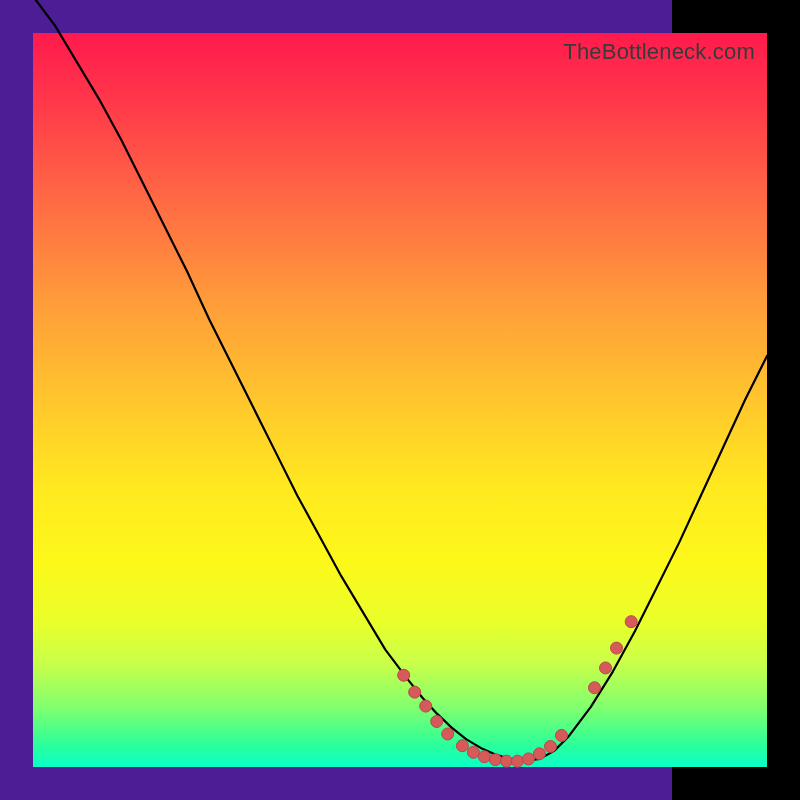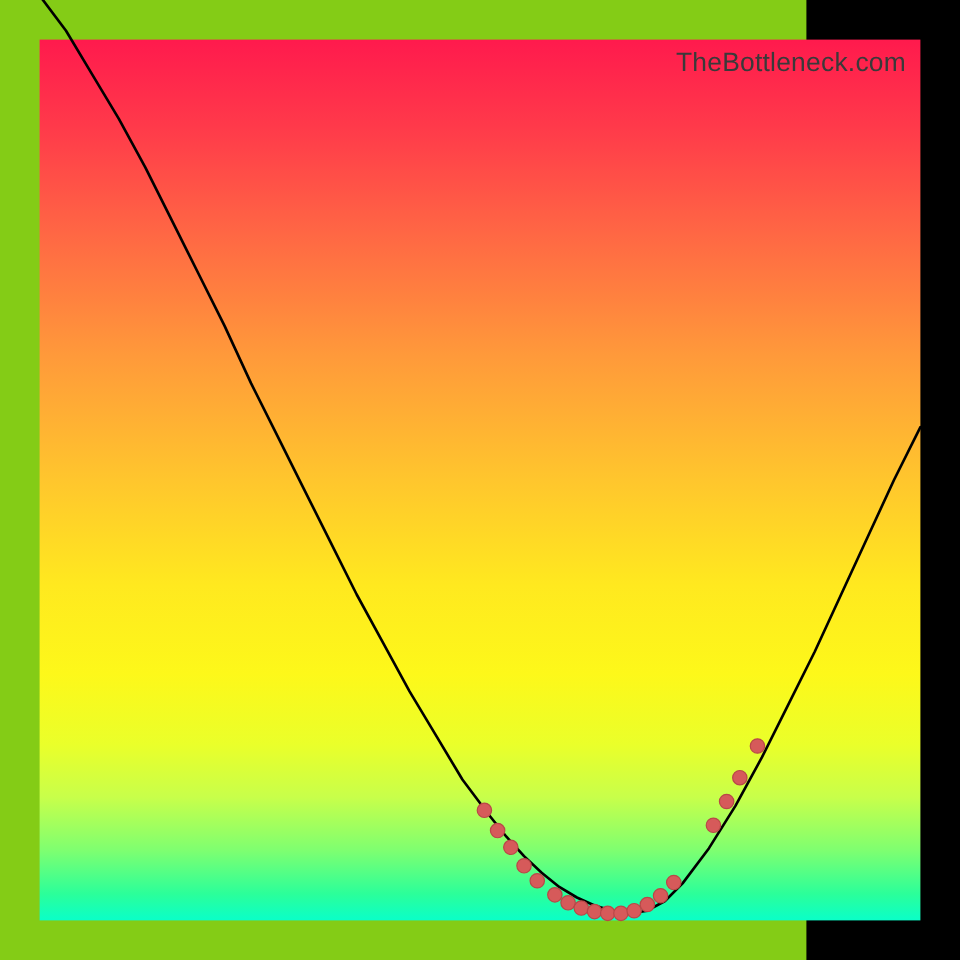--- a/index.html
+++ b/index.html
@@ -9,21 +9,21 @@
     height: 800px;
     background: #000;
     overflow: hidden;
   }
   .frame {
     position: absolute;
     left: 0;
     top: 0;
     width: 672px;
     height: 800px;
-    background: #84cc16;
+    background: #4c1d95;
   }
   .plot {
     position: absolute;
     left: 33px;
     top: 33px;
     width: 734px;
     height: 734px;
     
     background: linear-gradient(to bottom,
       #ff1a4d 0%,

